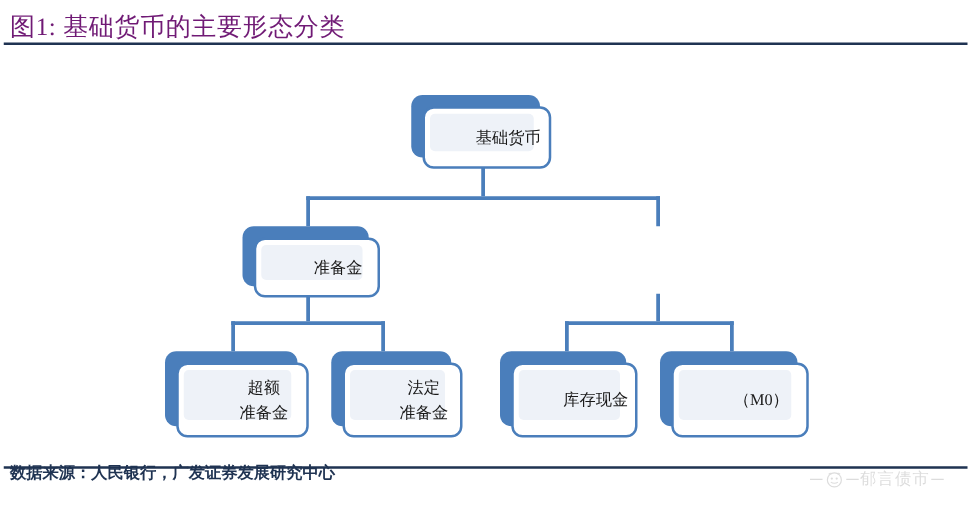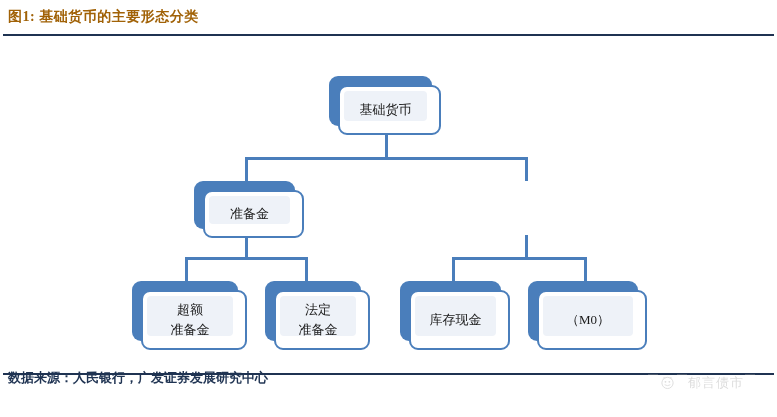--- a/index.html
+++ b/index.html
@@ -13,23 +13,23 @@
     position: relative;
     font-family: "Liberation Serif", "DejaVu Serif", serif;
     overflow: hidden;
   }
 
   
   .fig-title {
     position: absolute;
     left: 8px;
     top: 8px;
-    font-size: 14px;
-    font-weight: bold;
-    color: #a16207;
+    font-size: 20px;
+    font-weight: normal;
+    color: #701a75;
     letter-spacing: 0.5px;
     white-space: nowrap;
   }
   .title-rule {
     position: absolute;
     left: 3px;
     top: 34px;
     width: 771px;
     height: 2px;
     background: #1f3352;
@@ -64,21 +64,21 @@
     top: 9px;
     width: 100%;
     height: 100%;
     box-sizing: border-box;
     background: #ffffff;
     border: 2.5px solid #4a7ebb;
     border-radius: 9px;
   }
   .node .label {
     position: absolute;
-    left: 5px;
+    left: 26px;
     top: 9px;
     width: 100%;
     height: 100%;
     box-sizing: border-box;
     display: flex;
     flex-direction: column;
     align-items: center;
     justify-content: center;
     color: #1a1a1a;
     font-size: 13px;
@@ -126,20 +126,21 @@
     white-space: nowrap;
     text-align: right;
   }
 
   
   .watermark {
     position: absolute;
     left: 648px;
     top: 374px;
     display: flex;
+    align-items: center;
     gap: 1px;
     opacity: 0.34;
     color: #9a9a9a;
   }
   .watermark .wm-dash {
     width: 10px;
     height: 1px;
     background: #9a9a9a;
   }
   .watermark .wm-logo {

